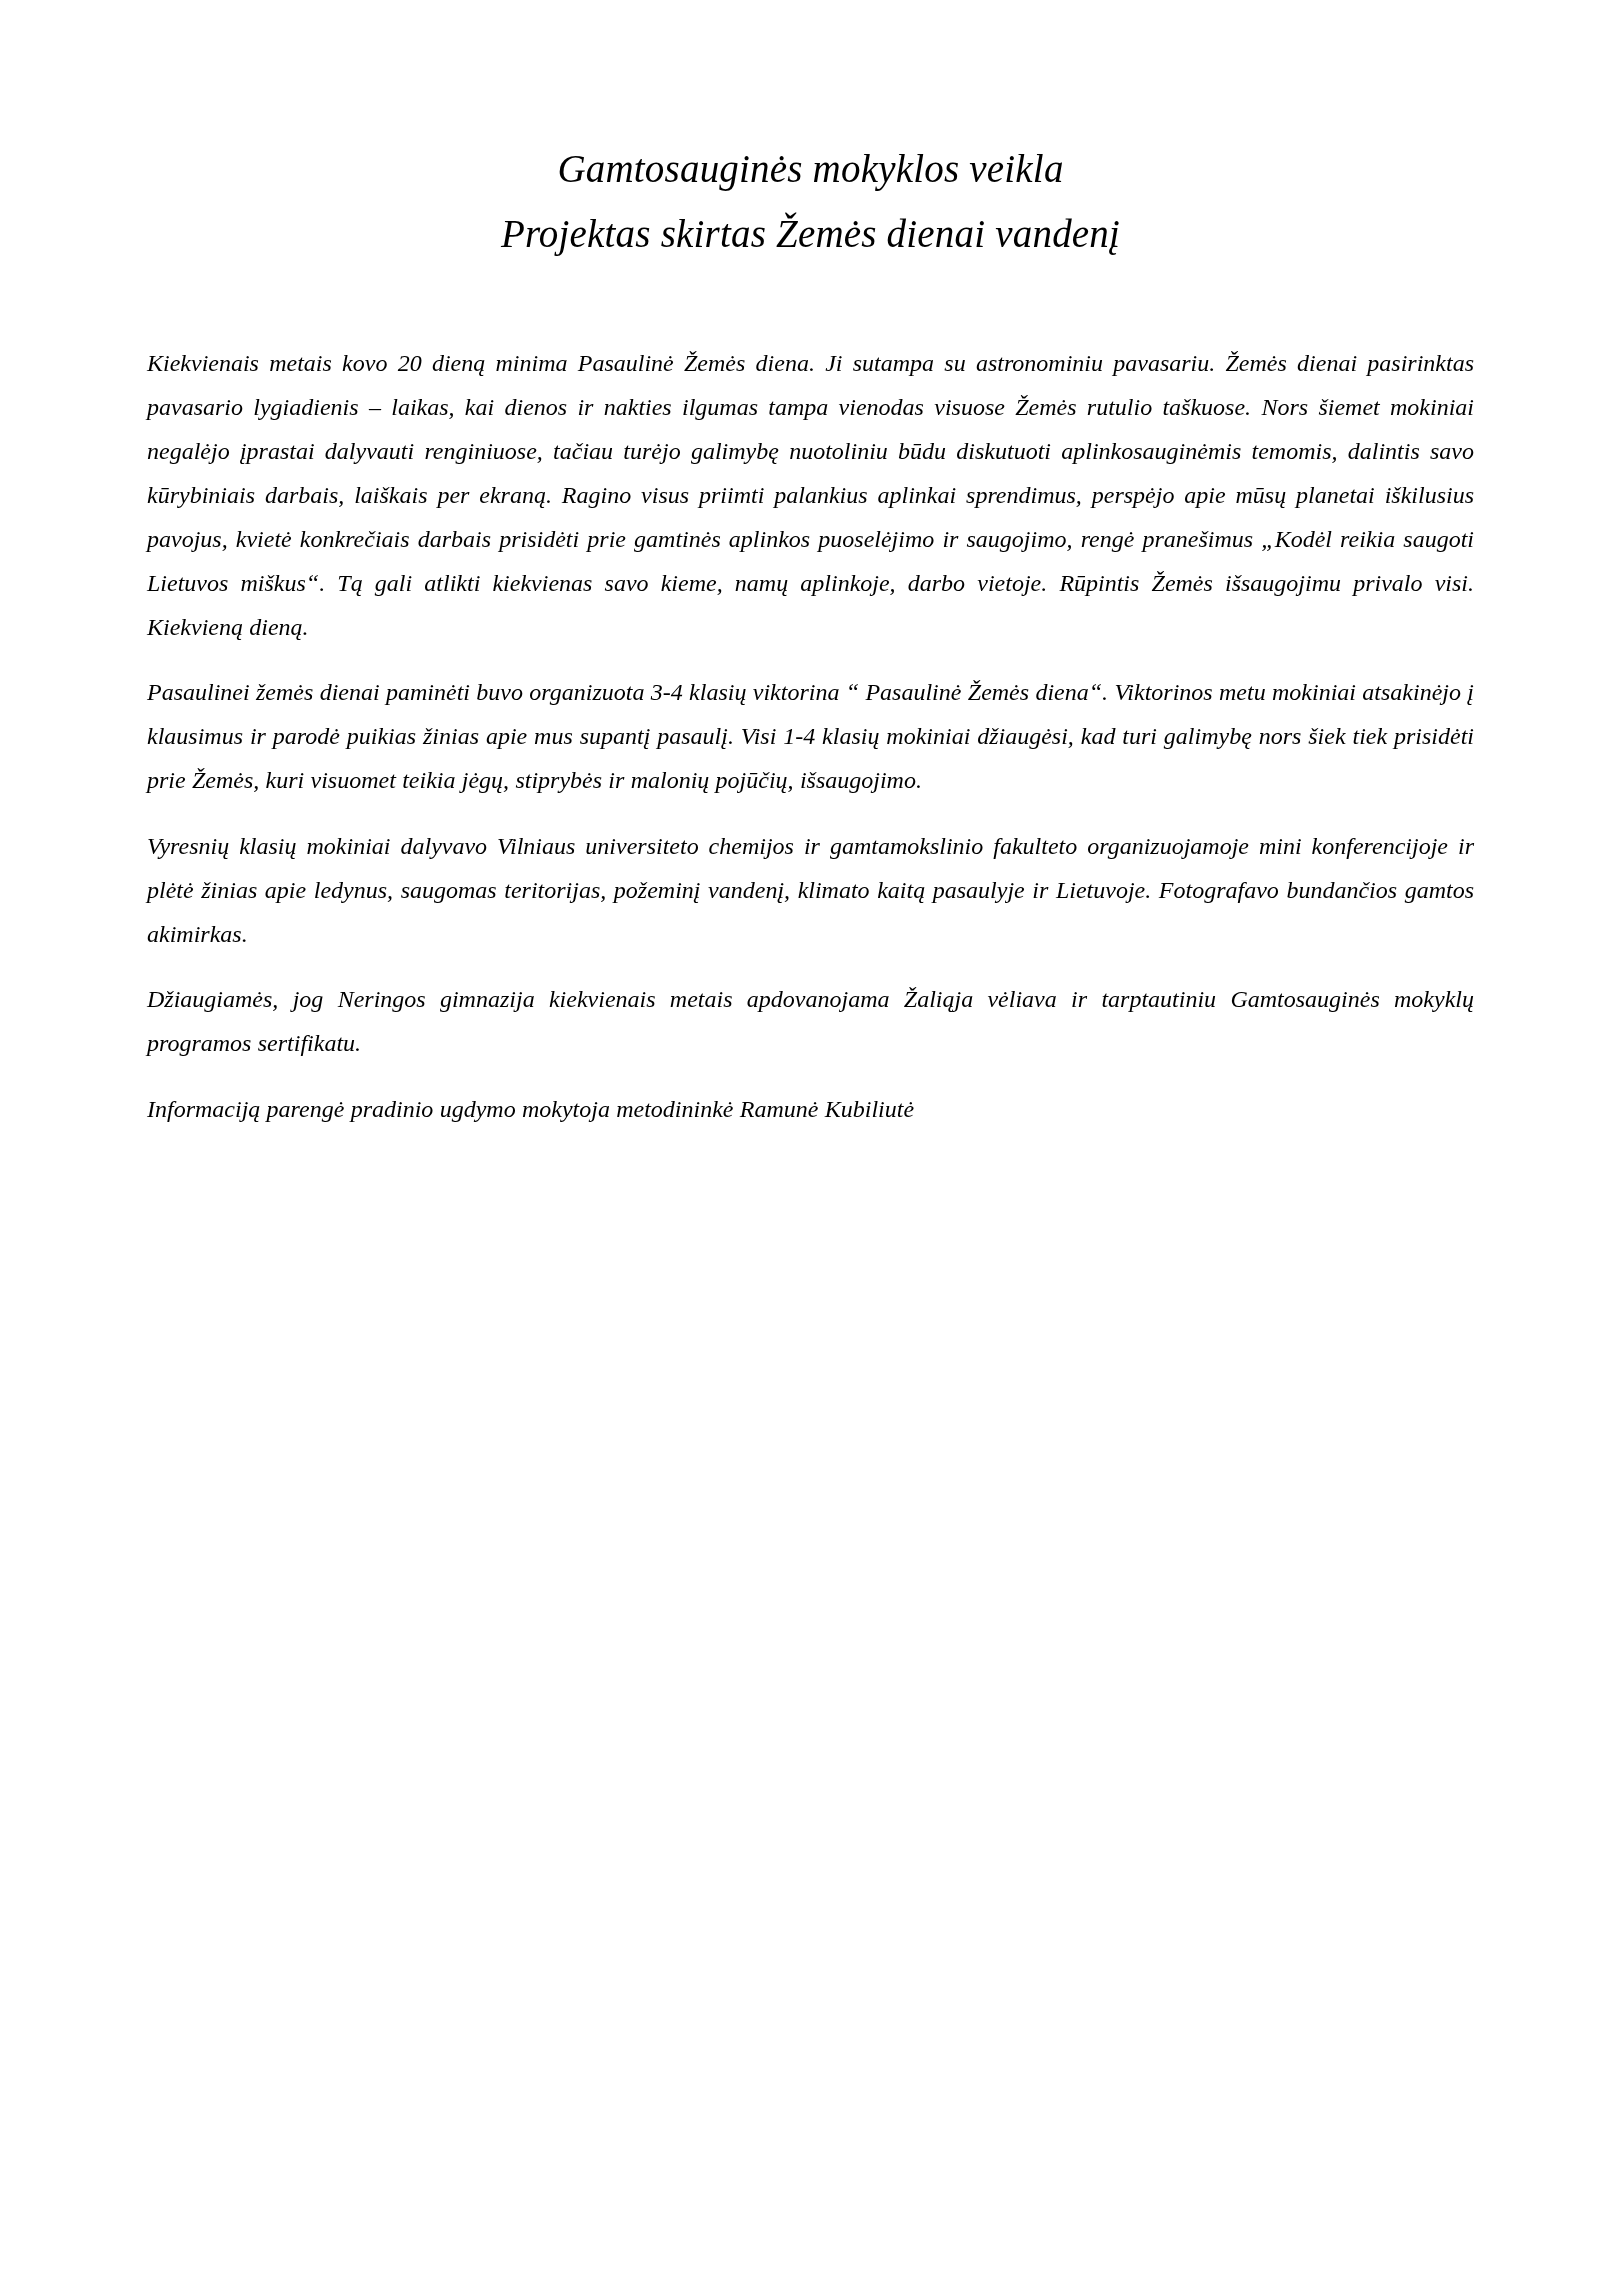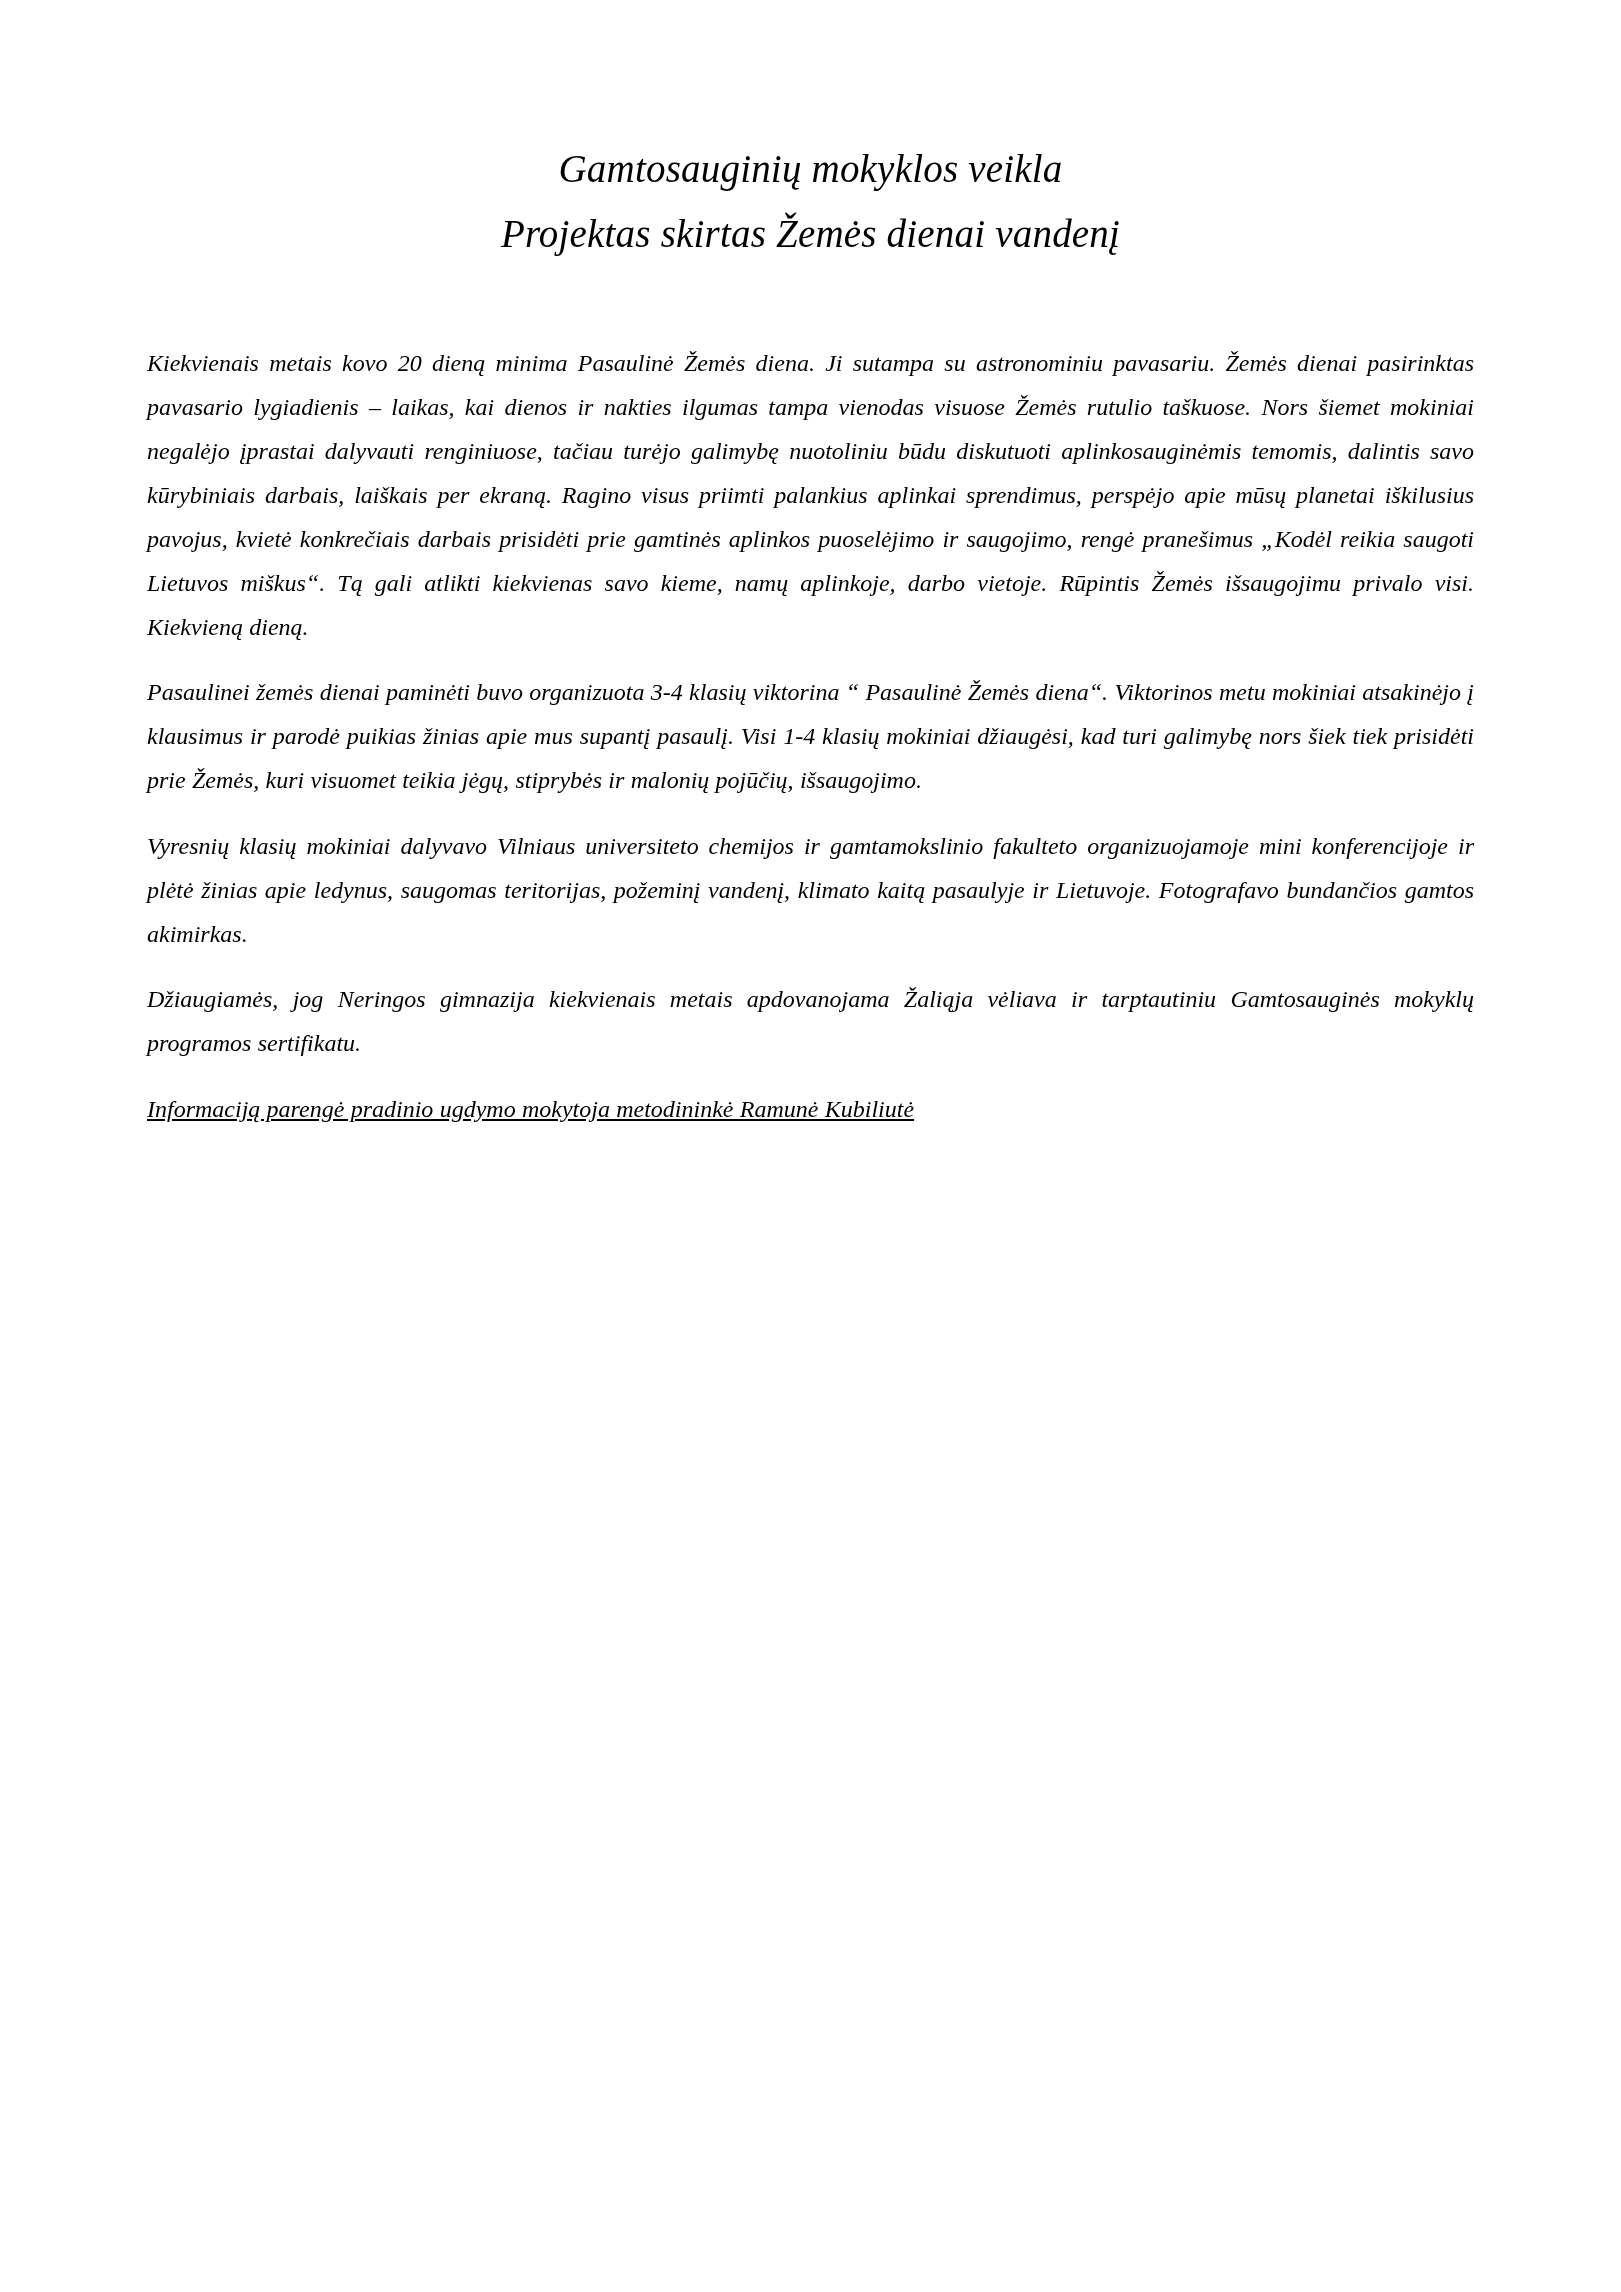--- a/index.html
+++ b/index.html
@@ -66,34 +66,33 @@
     text-align: justify;
     text-justify: inter-word;
     margin: 0 0 21.6px 0;
     padding: 0;
     color: #000;
     hyphens: none;
     word-spacing: 0.3px;
   }
   p.para:last-child {
     margin-bottom: 13px;
-    text-decoration: underline;
   }
   .para-tight {
     text-align: left;
   }
 </style>
 </head>
 <body>
 
 <div class="page">
   <div class="content">
 
     <div class="title-block">
-      <h1 class="doc-title line-1">Gamtosauginių mokyklos veikla</h1>
+      <h1 class="doc-title line-1">Gamtosauginės mokyklos veikla</h1>
       <h1 class="doc-title line-2">Projektas skirtas  Žemės dienai vandenį</h1>
     </div>
 
     <div class="body-block">
       <p class="para">Kiekvienais metais kovo 20 dieną minima Pasaulinė Žemės diena. Ji sutampa su astronominiu pavasariu. Žemės dienai pasirinktas pavasario lygiadienis – laikas, kai dienos ir nakties ilgumas tampa vienodas visuose Žemės rutulio taškuose. Nors šiemet mokiniai negalėjo įprastai  dalyvauti renginiuose, tačiau turėjo galimybę nuotoliniu būdu diskutuoti aplinkosauginėmis temomis, dalintis  savo kūrybiniais darbais, laiškais per ekraną. Ragino visus priimti palankius aplinkai sprendimus, perspėjo apie mūsų planetai iškilusius pavojus, kvietė konkrečiais darbais prisidėti prie gamtinės aplinkos puoselėjimo ir saugojimo, rengė pranešimus „Kodėl reikia saugoti Lietuvos miškus“. Tą gali atlikti kiekvienas savo kieme, namų aplinkoje, darbo vietoje. Rūpintis Žemės išsaugojimu privalo visi. Kiekvieną dieną.</p>
       <p class="para">Pasaulinei žemės dienai paminėti buvo organizuota 3-4 klasių viktorina “ Pasaulinė Žemės diena“. Viktorinos metu mokiniai atsakinėjo į klausimus ir parodė puikias žinias apie mus supantį pasaulį. Visi 1-4  klasių mokiniai  džiaugėsi, kad turi galimybę nors šiek tiek prisidėti prie Žemės, kuri visuomet teikia jėgų, stiprybės ir malonių pojūčių, išsaugojimo.</p>
       <p class="para">Vyresnių klasių mokiniai dalyvavo Vilniaus universiteto chemijos ir gamtamokslinio fakulteto organizuojamoje mini konferencijoje ir plėtė žinias apie ledynus, saugomas teritorijas, požeminį vandenį, klimato kaitą pasaulyje ir Lietuvoje. Fotografavo bundančios gamtos akimirkas.</p>
       <p class="para">Džiaugiamės, jog Neringos gimnazija kiekvienais metais apdovanojama Žaliąja vėliava ir tarptautiniu Gamtosauginės mokyklų programos sertifikatu.</p>
       <p class="para para-tight">Informaciją parengė pradinio ugdymo mokytoja metodininkė Ramunė Kubiliutė</p>
     </div>

